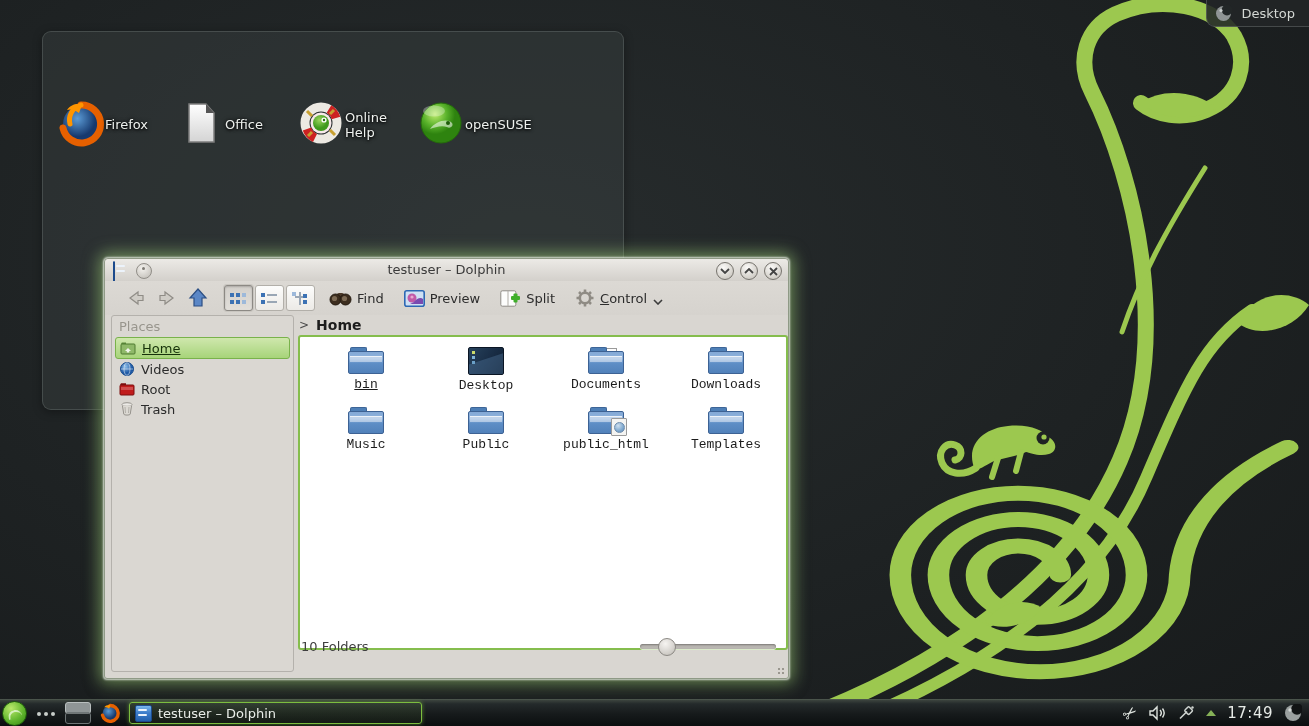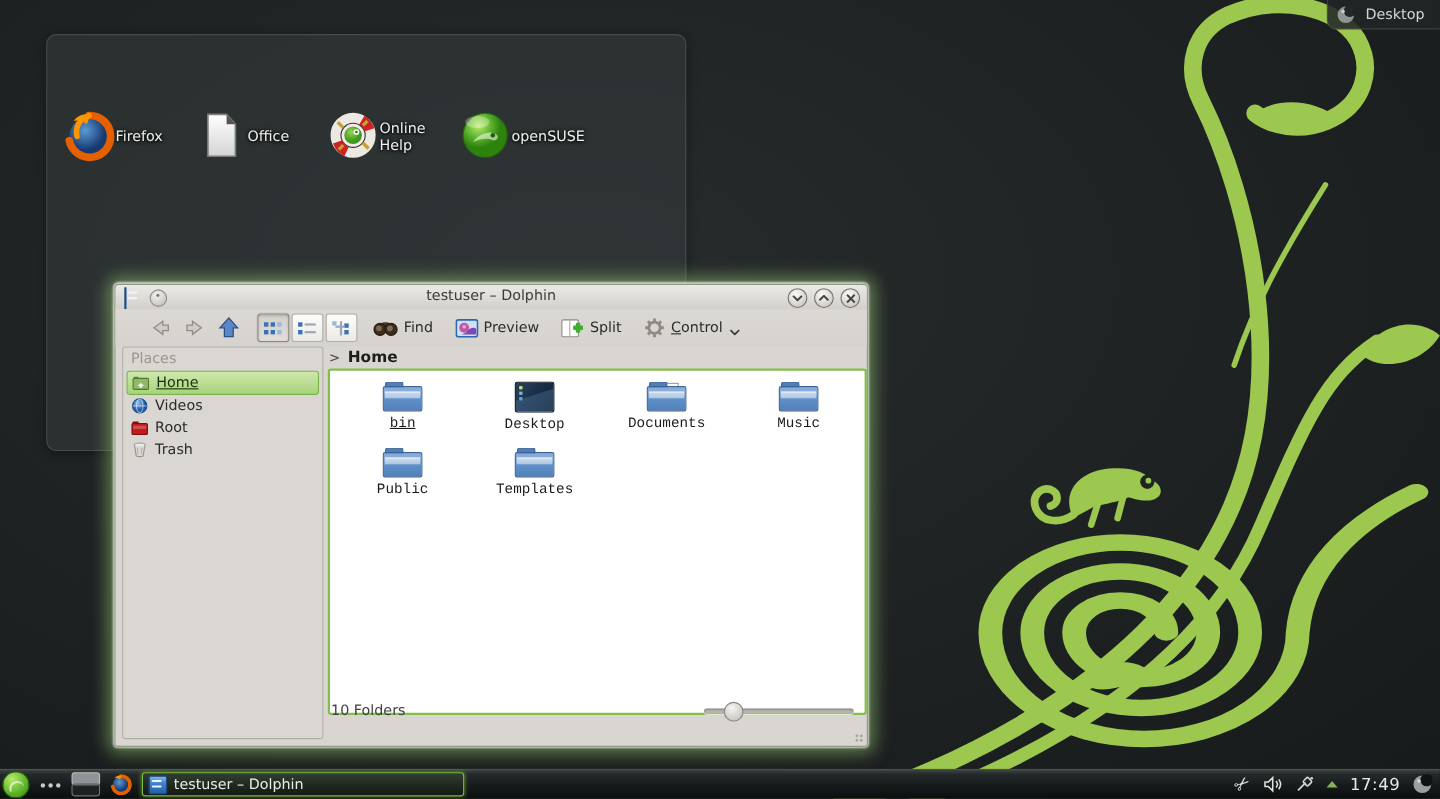--- a/index.html
+++ b/index.html
@@ -50,21 +50,21 @@
   .tb-appicon { position:absolute; left:8px; top:3px; }
   .tb-pin { position:absolute; left:31px; top:4px; width:14px; height:14px; border-radius:50%;
     background:radial-gradient(circle at 40% 32%, #f4f2ee, #cdcac4 70%, #b5b2ac); border:1px solid #918e88; }
   .tb-pin::after { content:""; position:absolute; left:5px; top:3px; width:3px; height:3px; border-radius:50%; background:#7d7a74; }
   .winbtns { position:absolute; right:6px; top:3px; display:flex; gap:6px; }
   .winbtn { width:16px; height:16px; border-radius:50%;
     background:radial-gradient(circle at 40% 30%, #fbfaf8, #d6d3cd 65%, #bfbcb6); border:1px solid #77746e;
     display:flex; align-items:center; justify-content:center; }
 
   .toolbar { position:absolute; left:0; top:22px; right:0; height:34px; display:flex; align-items:center;
-    padding-left:28px; background:linear-gradient(#dcd9d4,#d6d3ce); }
+    padding-left:18px; background:linear-gradient(#dcd9d4,#d6d3ce); }
   .nav-btn { width:26px; height:24px; display:flex; align-items:center; justify-content:center; margin-right:5px; }
   .vm-group { display:flex; gap:2px; margin:0 14px 0 8px; }
   .vm-btn { width:27px; height:24px; border-radius:3px; display:flex; align-items:center; justify-content:center;
     background:linear-gradient(#fdfdfc,#eceae6); border:1px solid #b2afa9; }
   .vm-btn.pressed { background:linear-gradient(#d3d0cb,#e2dfda); border:1px solid #8c8984; box-shadow:inset 0 1px 2px rgba(0,0,0,0.2), 0 0 0 1px #c9c6c0; }
   .tool-btn { display:flex; align-items:center; gap:5px; margin-right:20px; font-size:13px; color:#2c2c2c; }
   .ul { text-decoration:underline; }
 
   
   .dm { position:relative; width:17px; height:13px; }
@@ -469,29 +469,46 @@
             <div class="band"></div>
           </div>
         <div class="flabel">Documents</div>
       </div>
       <div class="fcell">
         <div class="ficon">
             <div class="tab"></div>
             <div class="body"></div>
             <div class="band"></div>
           </div>
+        <div class="flabel">Downloads</div>
+      </div>
+      <div class="fcell">
+        <div class="ficon">
+            <div class="tab"></div>
+            <div class="body"></div>
+            <div class="band"></div>
+          </div>
         <div class="flabel">Music</div>
       </div>
       <div class="fcell">
         <div class="ficon">
             <div class="tab"></div>
             <div class="body"></div>
             <div class="band"></div>
           </div>
         <div class="flabel">Public</div>
+      </div>
+      <div class="fcell">
+        <div class="ficon">
+            <div class="tab"></div>
+            <div class="body"></div>
+            <div class="band"></div>
+            <div class="overlay-page"></div>
+          </div>
+        <div class="flabel">public_html</div>
       </div>
       <div class="fcell">
         <div class="ficon">
             <div class="tab"></div>
             <div class="body"></div>
             <div class="band"></div>
           </div>
         <div class="flabel">Templates</div>
       </div>
     </div>

